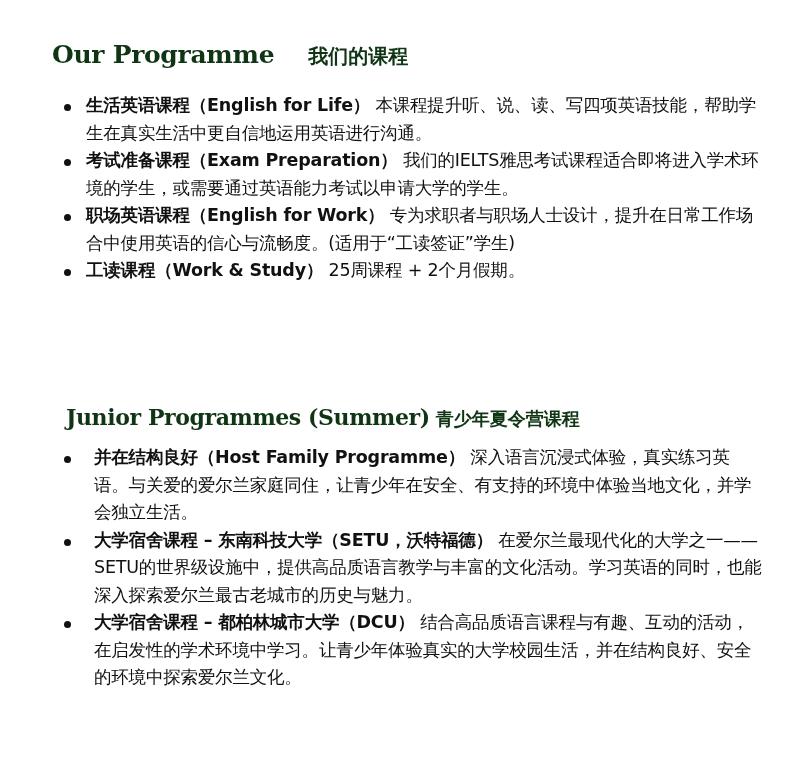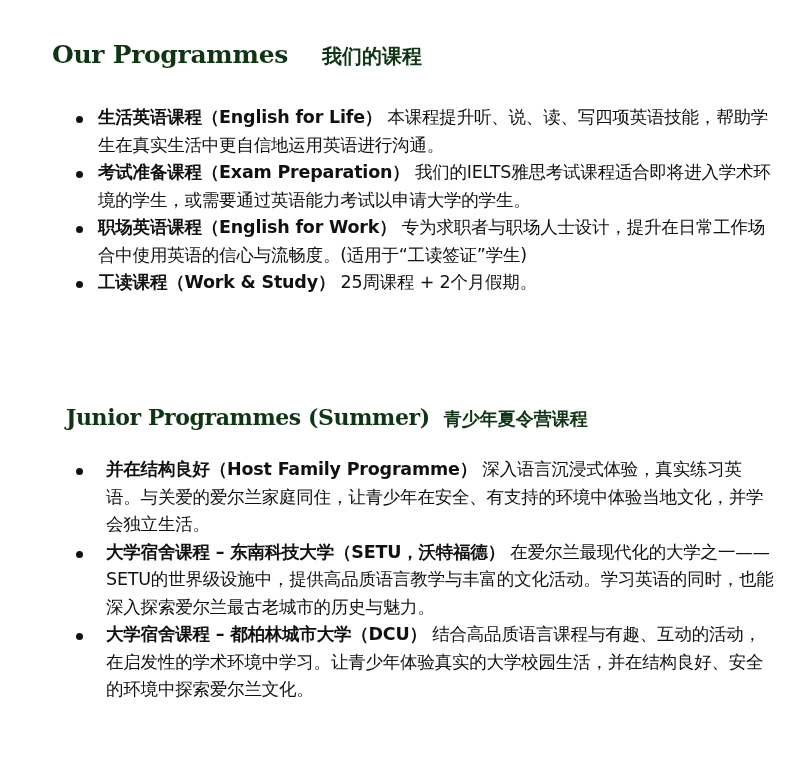--- a/index.html
+++ b/index.html
@@ -2,35 +2,35 @@
 <html><head>
 <meta charset="utf-8">
 <style>
   html, body { margin: 0; padding: 0; background: #ffffff; }
   body { width: 800px; height: 761px; overflow: hidden; position: relative; font-family: "DejaVu Sans", "Liberation Sans", sans-serif; color: #111111; }
   .h1 { position: absolute; left: 52px; top: 40px; display: flex; align-items: baseline; color: #0f3514; }
   .h1 .en { font-family: "DejaVu Serif", "Liberation Serif", serif; font-weight: bold; font-size: 25px; letter-spacing: -0.3px; }
   .h1 .zh { font-weight: bold; font-size: 20px; margin-left: 34px; }
   .h2 { position: absolute; left: 66px; top: 404px; display: flex; align-items: baseline; color: #0f3514; }
   .h2 .en { font-family: "DejaVu Serif", "Liberation Serif", serif; font-weight: bold; font-size: 22px; letter-spacing: -0.4px; }
-  .h2 .zh { font-weight: bold; font-size: 18px; margin-left: 14px; text-align: right; }
-  ul.list { position: absolute; left: 60px; margin: 16px; padding: 0; list-style: none; width: 700px; }
+  .h2 .zh { font-weight: bold; font-size: 18px; margin-left: 6px; text-align: right; }
+  ul.list { position: absolute; left: 60px; margin: 4px; padding: 0; list-style: none; width: 700px; }
   ul.list li { position: relative; padding-left: 22px; font-size: 17.5px; line-height: 27.5px; letter-spacing: -0.2px; }
   ul.list li .bullet { position: absolute; left: 0; top: 12px; width: 7px; height: 7px; border-radius: 50%; background: #111; }
   .b { font-weight: bold; }
   .green { color: #2f8b4a; }
   #list1 { top: 88px; }
   #list2 { top: 440px; }
   #list2 li { padding-left: 30px; margin-bottom: 0; }
 </style>
 </head>
 <body>
 
 <div class="h1">
-  <span class="en">Our Programmes</span>
+  <span class="en">Our Programme</span>
   <span class="zh">我们的课程</span>
 </div>
 
 <ul class="list" id="list1">
   <li>
     <span class="bullet"></span>
     <span class="b">生活英语课程（English for Life）</span><span> 本课程提升听、说、读、写四项英语技能，帮助学生在真实生活中更自信地运用英语进行沟通。</span>
   </li>
   <li>
     <span class="bullet"></span>

